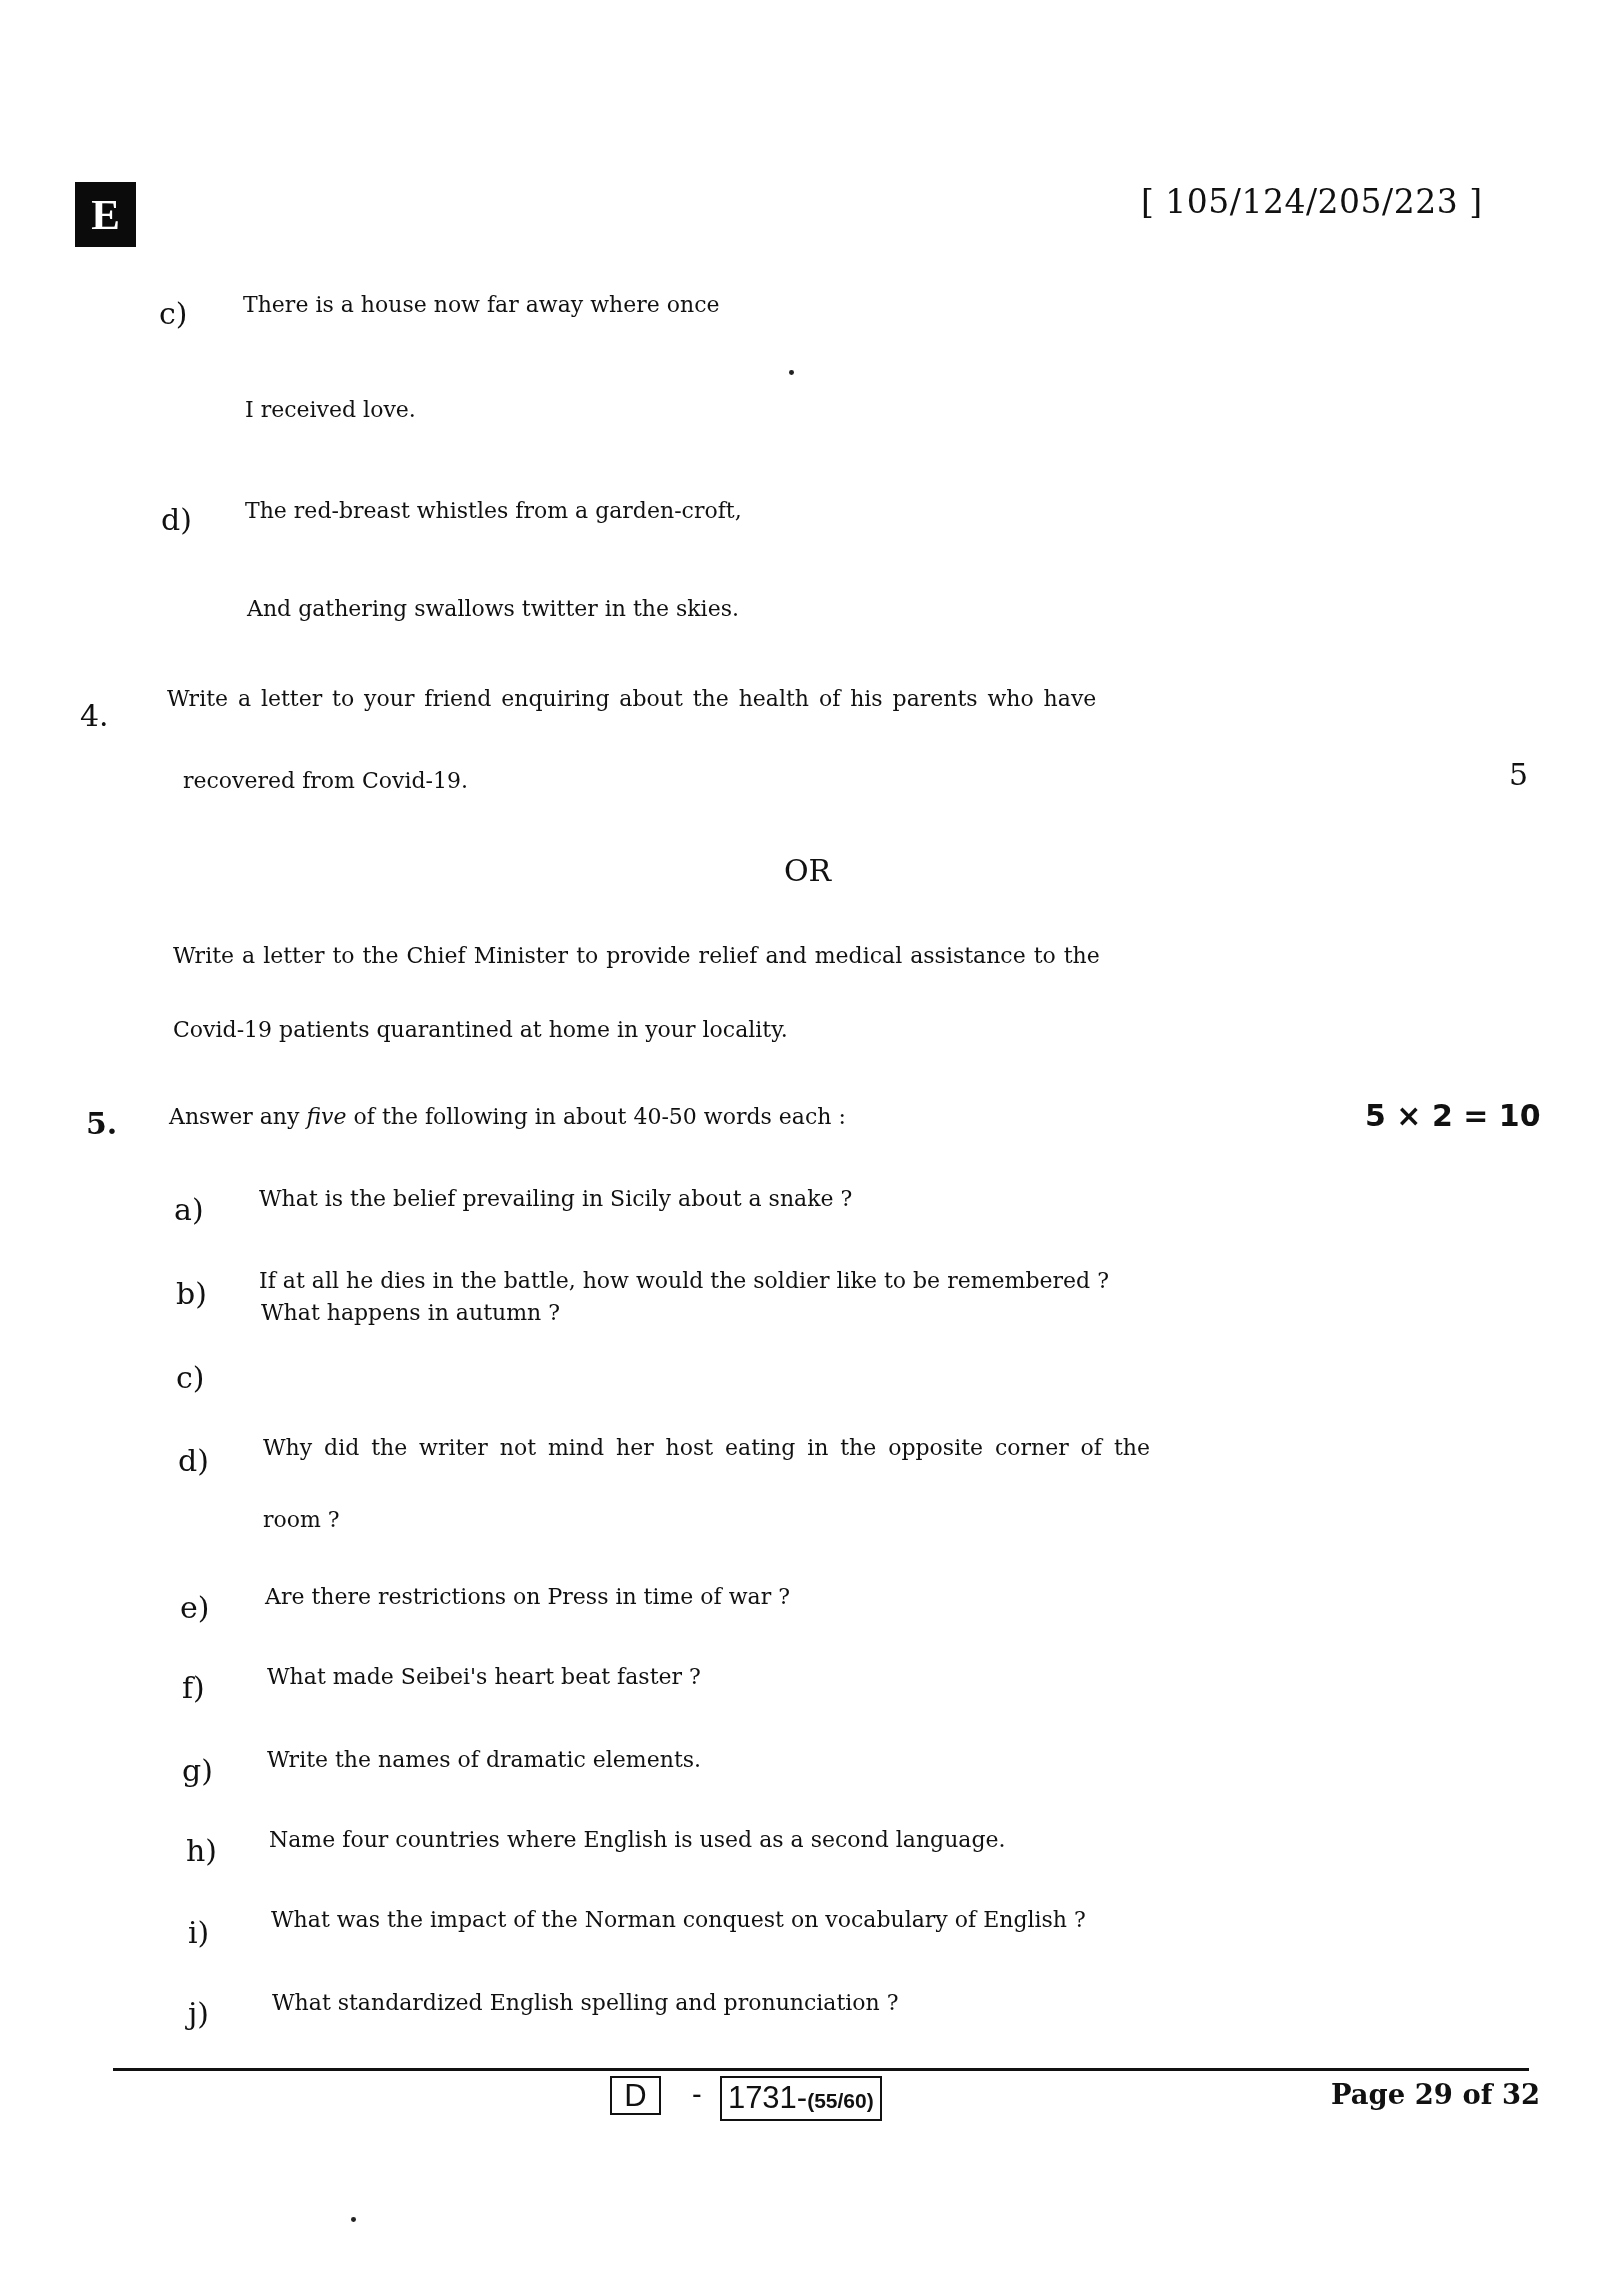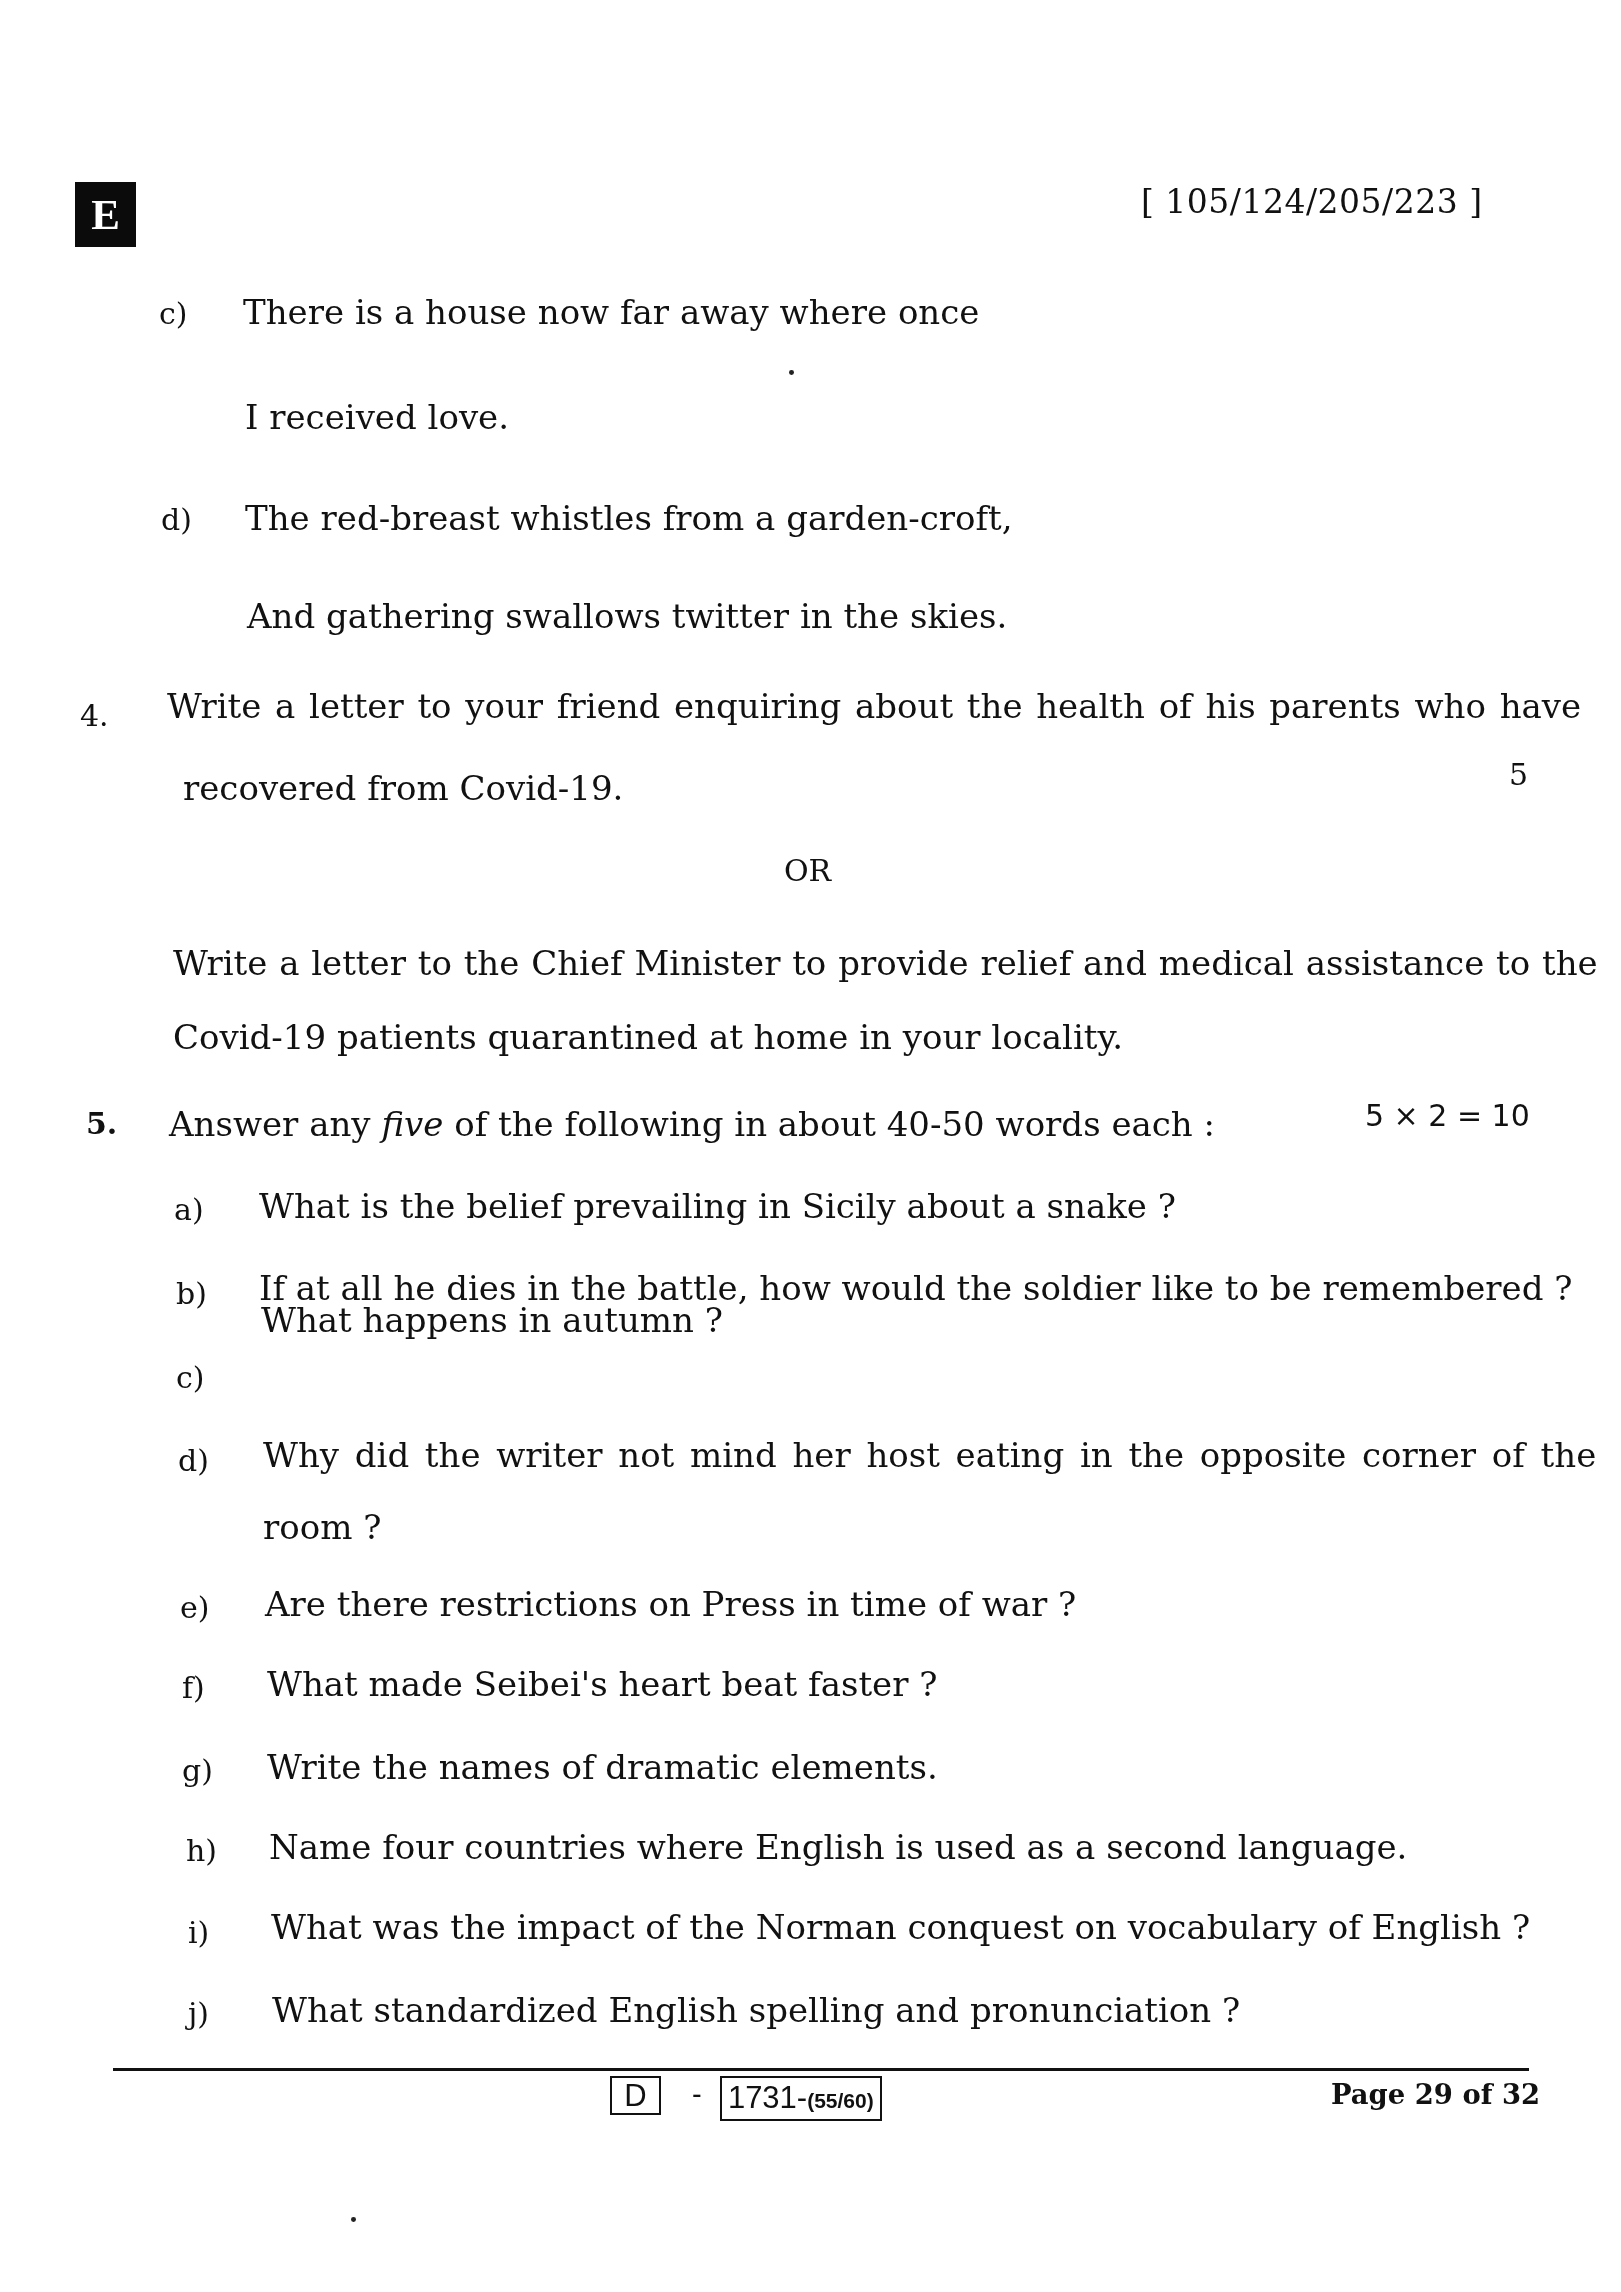--- a/index.html
+++ b/index.html
@@ -9,21 +9,21 @@
       color: #111111;
     }
     .abs { position: absolute; white-space: nowrap; }
     .page-letter {
       left: 75px; top: 182px; width: 61px; height: 65px;
       background: #0b0b0b; color: #ffffff;
       font-family: "Liberation Serif", serif; font-weight: bold;
       font-size: 43px; line-height: 65px; text-align: center;
     }
     .codes { left: 1141px; top: 182px; font-size: 33px; letter-spacing: 0.5px; }
-    .txt { font-size: 34px; }
+    .txt { font-size: 22px; }
     .label { font-size: 30px; }
     .marks { font-size: 30px; }
     .or { font-size: 30px; }
     .footer-rule {
       position: absolute; left: 113px; top: 2068px; width: 1416px; height: 2.9px;
       background: #111111;
     }
     .box {
       position: absolute; border: 2px solid #111111; font-family: "Liberation Sans", sans-serif;
       font-size: 31px; line-height: 35px; padding: 0 5.9px; background: #fff;
@@ -54,21 +54,21 @@
 <div class="abs txt" style="left:183px; top:768px;">recovered from Covid-19.</div>
 <div class="abs marks" style="left:1509px; top:757px;">5</div>
 
 <div class="abs or" style="left:784px; top:853px;">OR</div>
 
 <div class="abs txt" style="left:173px; top:943px; word-spacing:1px;text-align:right;">Write a letter to the Chief Minister to provide relief and medical assistance to the</div>
 <div class="abs txt" style="left:173px; top:1017px;">Covid-19 patients quarantined at home in your locality.</div>
 
 <div class="abs label" style="left:86px; top:1106px; font-weight:bold;">5.</div>
 <div class="abs txt" style="left:169px; top:1104px;"><span>Answer any </span><em>five</em><span> of the following in about 40-50 words each :</span></div>
-<div class="abs marks" style="left:1365px; top:1098px; font-family:'DejaVu Sans', sans-serif;">5 × 2 = 10</div>
+<div class="abs marks" style="left:1365px; top:1098px; font-family:'DejaVu Sans', sans-serif;font-weight:bold;">5 × 2 = 10</div>
 
 <div class="abs label" style="left:174px; top:1192px;">a)</div>
 <div class="abs txt" style="left:259px; top:1186px;">What is the belief prevailing in Sicily about a snake ?</div>
 
 <div class="abs label" style="left:176px; top:1276px;">b)</div>
 <div class="abs txt" style="left:259px; top:1268px;">If at all he dies in the battle, how would the soldier like to be remembered ?</div>
 
 <div class="abs label" style="left:176px; top:1360px;">c)</div>
 <div class="abs txt" style="left:261px; top:1300px;">What happens in autumn ?</div>
 

